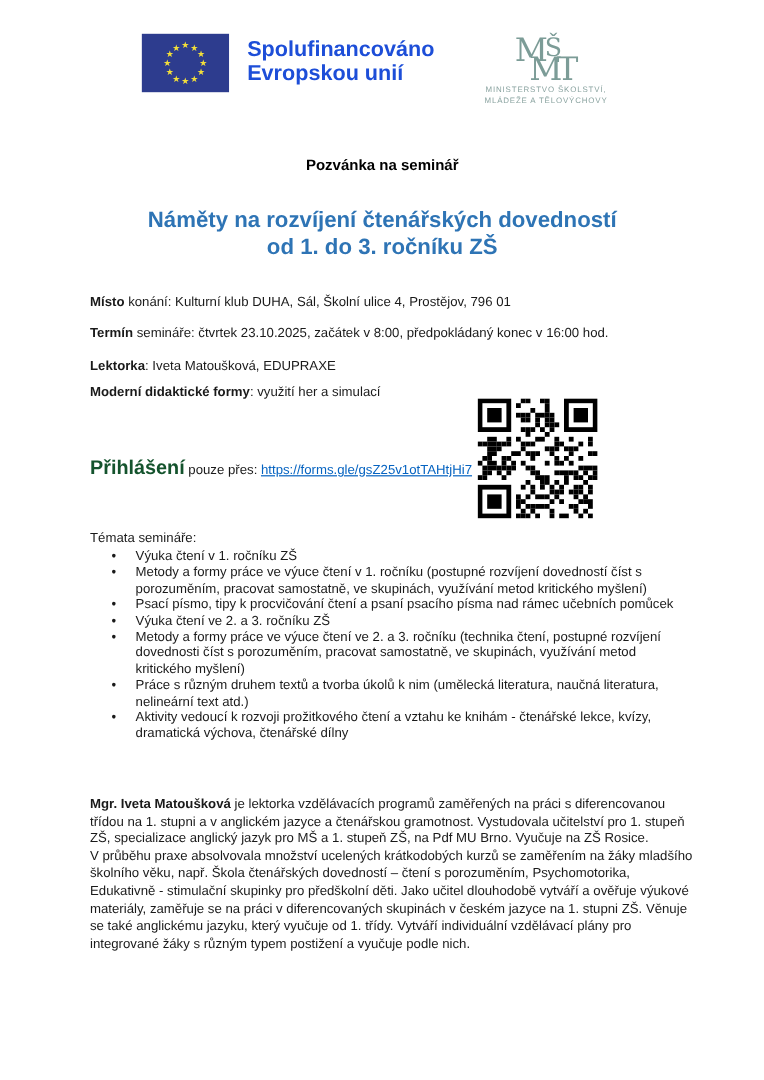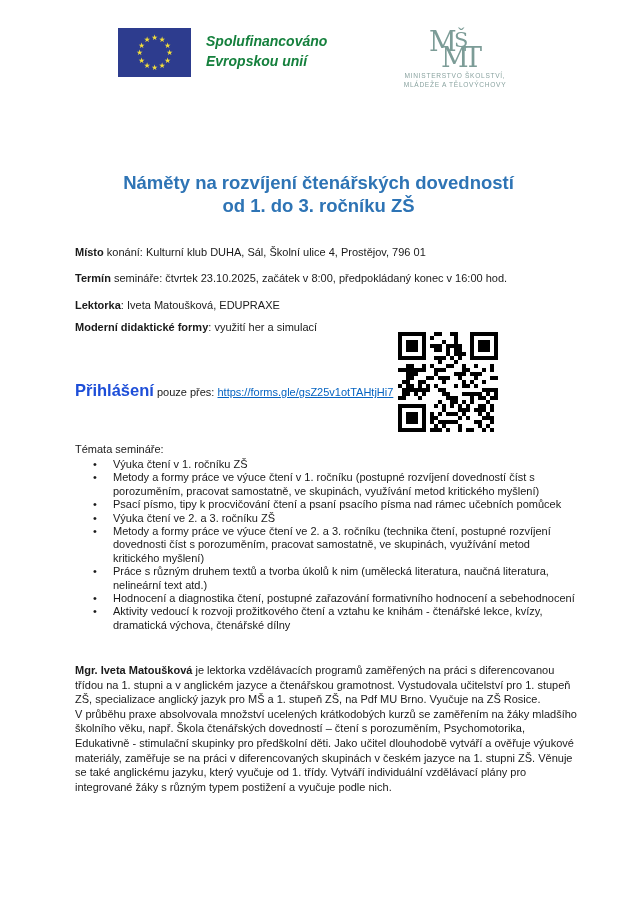--- a/index.html
+++ b/index.html
@@ -9,41 +9,41 @@
     height: 900px;
     background: #ffffff;
     font-family: "Liberation Sans", sans-serif;
     color: #1a1a1a;
     overflow: hidden;
   }
 
   
   .eu-logo { position: absolute; left: 118px; top: 28px; display: flex; align-items: flex-start; gap: 15px; }
   .eu-flag { width: 73px; height: 49px; display: block; }
-  .eu-text { font-weight: 700; font-size: 14px; line-height: 19.5px; color: #15803d; padding-top: 4px; font-style: italic; }
+  .eu-text { font-weight: 700; font-size: 18px; line-height: 19.5px; color: #1d4ed8; padding-top: 4px; }
 
   .msmt-logo { position: absolute; left: 390px; top: 26px; width: 130px; text-align: center; }
   .msmt-monogram { display: block; margin: 0 auto; }
   .msmt-caption { margin-top: 2px; font-size: 6.6px; line-height: 8.5px; letter-spacing: 0.7px; color: #8aa3a0; font-weight: 400; }
 
   
   .subtitle { position: absolute; top: 131px; left: 0; width: 100%; text-align: center; font-size: 12.5px; font-weight: 700; color: #000; }
   .title { position: absolute; top: 171px; left: 0; width: 100%; margin: 0; text-align: center; font-size: 18.5px; line-height: 23px; font-weight: 700; color: #2E74B5; }
 
   
   .details { position: absolute; top: 246px; left: 75px; right: 60px; font-size: 11px; }
   .detail-line { line-height: 13px; }
   .detail-line + .detail-line { margin-top: 13px; }
   .detail-line:nth-child(3) { margin-top: 14px; }
   .detail-line:nth-child(4), .detail-line:nth-child(5) { margin-top: 9px; }
   .detail-label { font-weight: 700; }
 
   
   .signup { position: absolute; top: 381px; left: 75px; font-size: 11px; }
-  .signup-heading { font-weight: 700; font-size: 16.5px; color: #1d4ed8; }
+  .signup-heading { font-weight: 700; font-size: 16.5px; color: #14532d; }
   .signup-link { color: #0563C1; text-decoration: underline; cursor: pointer; }
 
   
   .qr { position: absolute; left: 398px; top: 332px; width: 100px; height: 100px; }
 
   
   .topics { position: absolute; top: 443px; left: 75px; right: 58px; font-size: 11px; }
   .topics-heading { font-weight: 400; line-height: 13px; margin-bottom: 2px; }
   .topics-list { list-style: none; margin: 0 0 0 18px; padding: 0; }
   .topics-list li { position: relative; padding-left: 20px; line-height: 13.4px; }
@@ -90,20 +90,21 @@
         <text x="34" y="41" font-size="27">M</text>
         <text x="57" y="41" font-size="27">T</text>
       </g>
     </svg>
     <div class="msmt-caption">
       <div>MINISTERSTVO ŠKOLSTVÍ,</div>
       <div>MLÁDEŽE A TĚLOVÝCHOVY</div>
     </div>
   </div>
 
+  <div class="subtitle">Pozvánka na seminář</div>
   <h1 class="title"><span>Náměty na rozvíjení čtenářských dovedností</span><br><span>od 1. do 3. ročníku ZŠ</span></h1>
 
   <div class="details">
     <div class="detail-line"><span class="detail-label">Místo</span><span> konání: Kulturní klub DUHA, Sál, Školní ulice 4, Prostějov, 796 01</span></div>
     <div class="detail-line"><span class="detail-label">Termín</span><span> semináře: čtvrtek 23.10.2025, začátek v 8:00, předpokládaný konec v 16:00 hod.</span></div>
     <div class="detail-line"><span class="detail-label">Lektorka</span><span>: Iveta Matoušková, EDUPRAXE</span></div>
     <div class="detail-line"><span class="detail-label">Moderní didaktické formy</span><span>: využití her a simulací</span></div>
   </div>
 
   <div class="signup">
@@ -315,21 +316,20 @@
 
   <div class="topics">
     <div class="topics-heading">Témata semináře:</div>
     <ul class="topics-list">
         <li>Výuka čtení v 1. ročníku ZŠ</li>
         <li>Metody a formy práce ve výuce čtení v 1. ročníku (postupné rozvíjení dovedností číst s porozuměním, pracovat samostatně, ve skupinách, využívání metod kritického myšlení)</li>
         <li>Psací písmo, tipy k procvičování čtení a psaní psacího písma nad rámec učebních pomůcek</li>
         <li>Výuka čtení ve 2. a 3. ročníku ZŠ</li>
         <li>Metody a formy práce ve výuce čtení ve 2. a 3. ročníku (technika čtení, postupné rozvíjení dovednosti číst s porozuměním, pracovat samostatně, ve skupinách, využívání metod kritického myšlení)</li>
         <li>Práce s různým druhem textů a tvorba úkolů k nim (umělecká literatura, naučná literatura, nelineární text atd.)</li>
-        <li>Hodnocení a diagnostika čtení, postupné zařazování formativního hodnocení a sebehodnocení</li>
         <li>Aktivity vedoucí k rozvoji prožitkového čtení a vztahu ke knihám - čtenářské lekce, kvízy, dramatická výchova, čtenářské dílny</li>
       </ul>
   </div>
 
   <p class="bio"><b>Mgr. Iveta Matoušková</b><span> je lektorka vzdělávacích programů zaměřených na práci s diferencovanou třídou na 1. stupni a v anglickém jazyce a čtenářskou gramotnost. Vystudovala učitelství pro 1. stupeň ZŠ, specializace anglický jazyk pro MŠ a 1. stupeň ZŠ, na Pdf MU Brno. Vyučuje na ZŠ Rosice.
 V průběhu praxe absolvovala množství ucelených krátkodobých kurzů se zaměřením na žáky mladšího školního věku, např. Škola čtenářských dovedností – čtení s porozuměním, Psychomotorika, Edukativně - stimulační skupinky pro předškolní děti. Jako učitel dlouhodobě vytváří a ověřuje výukové materiály, zaměřuje se na práci v diferencovaných skupinách v českém jazyce na 1. stupni ZŠ. Věnuje se také anglickému jazyku, který vyučuje od 1. třídy. Vytváří individuální vzdělávací plány pro integrované žáky s různým typem postižení a vyučuje podle nich.</span></p>
 
 </div>
 
 </body></html>

